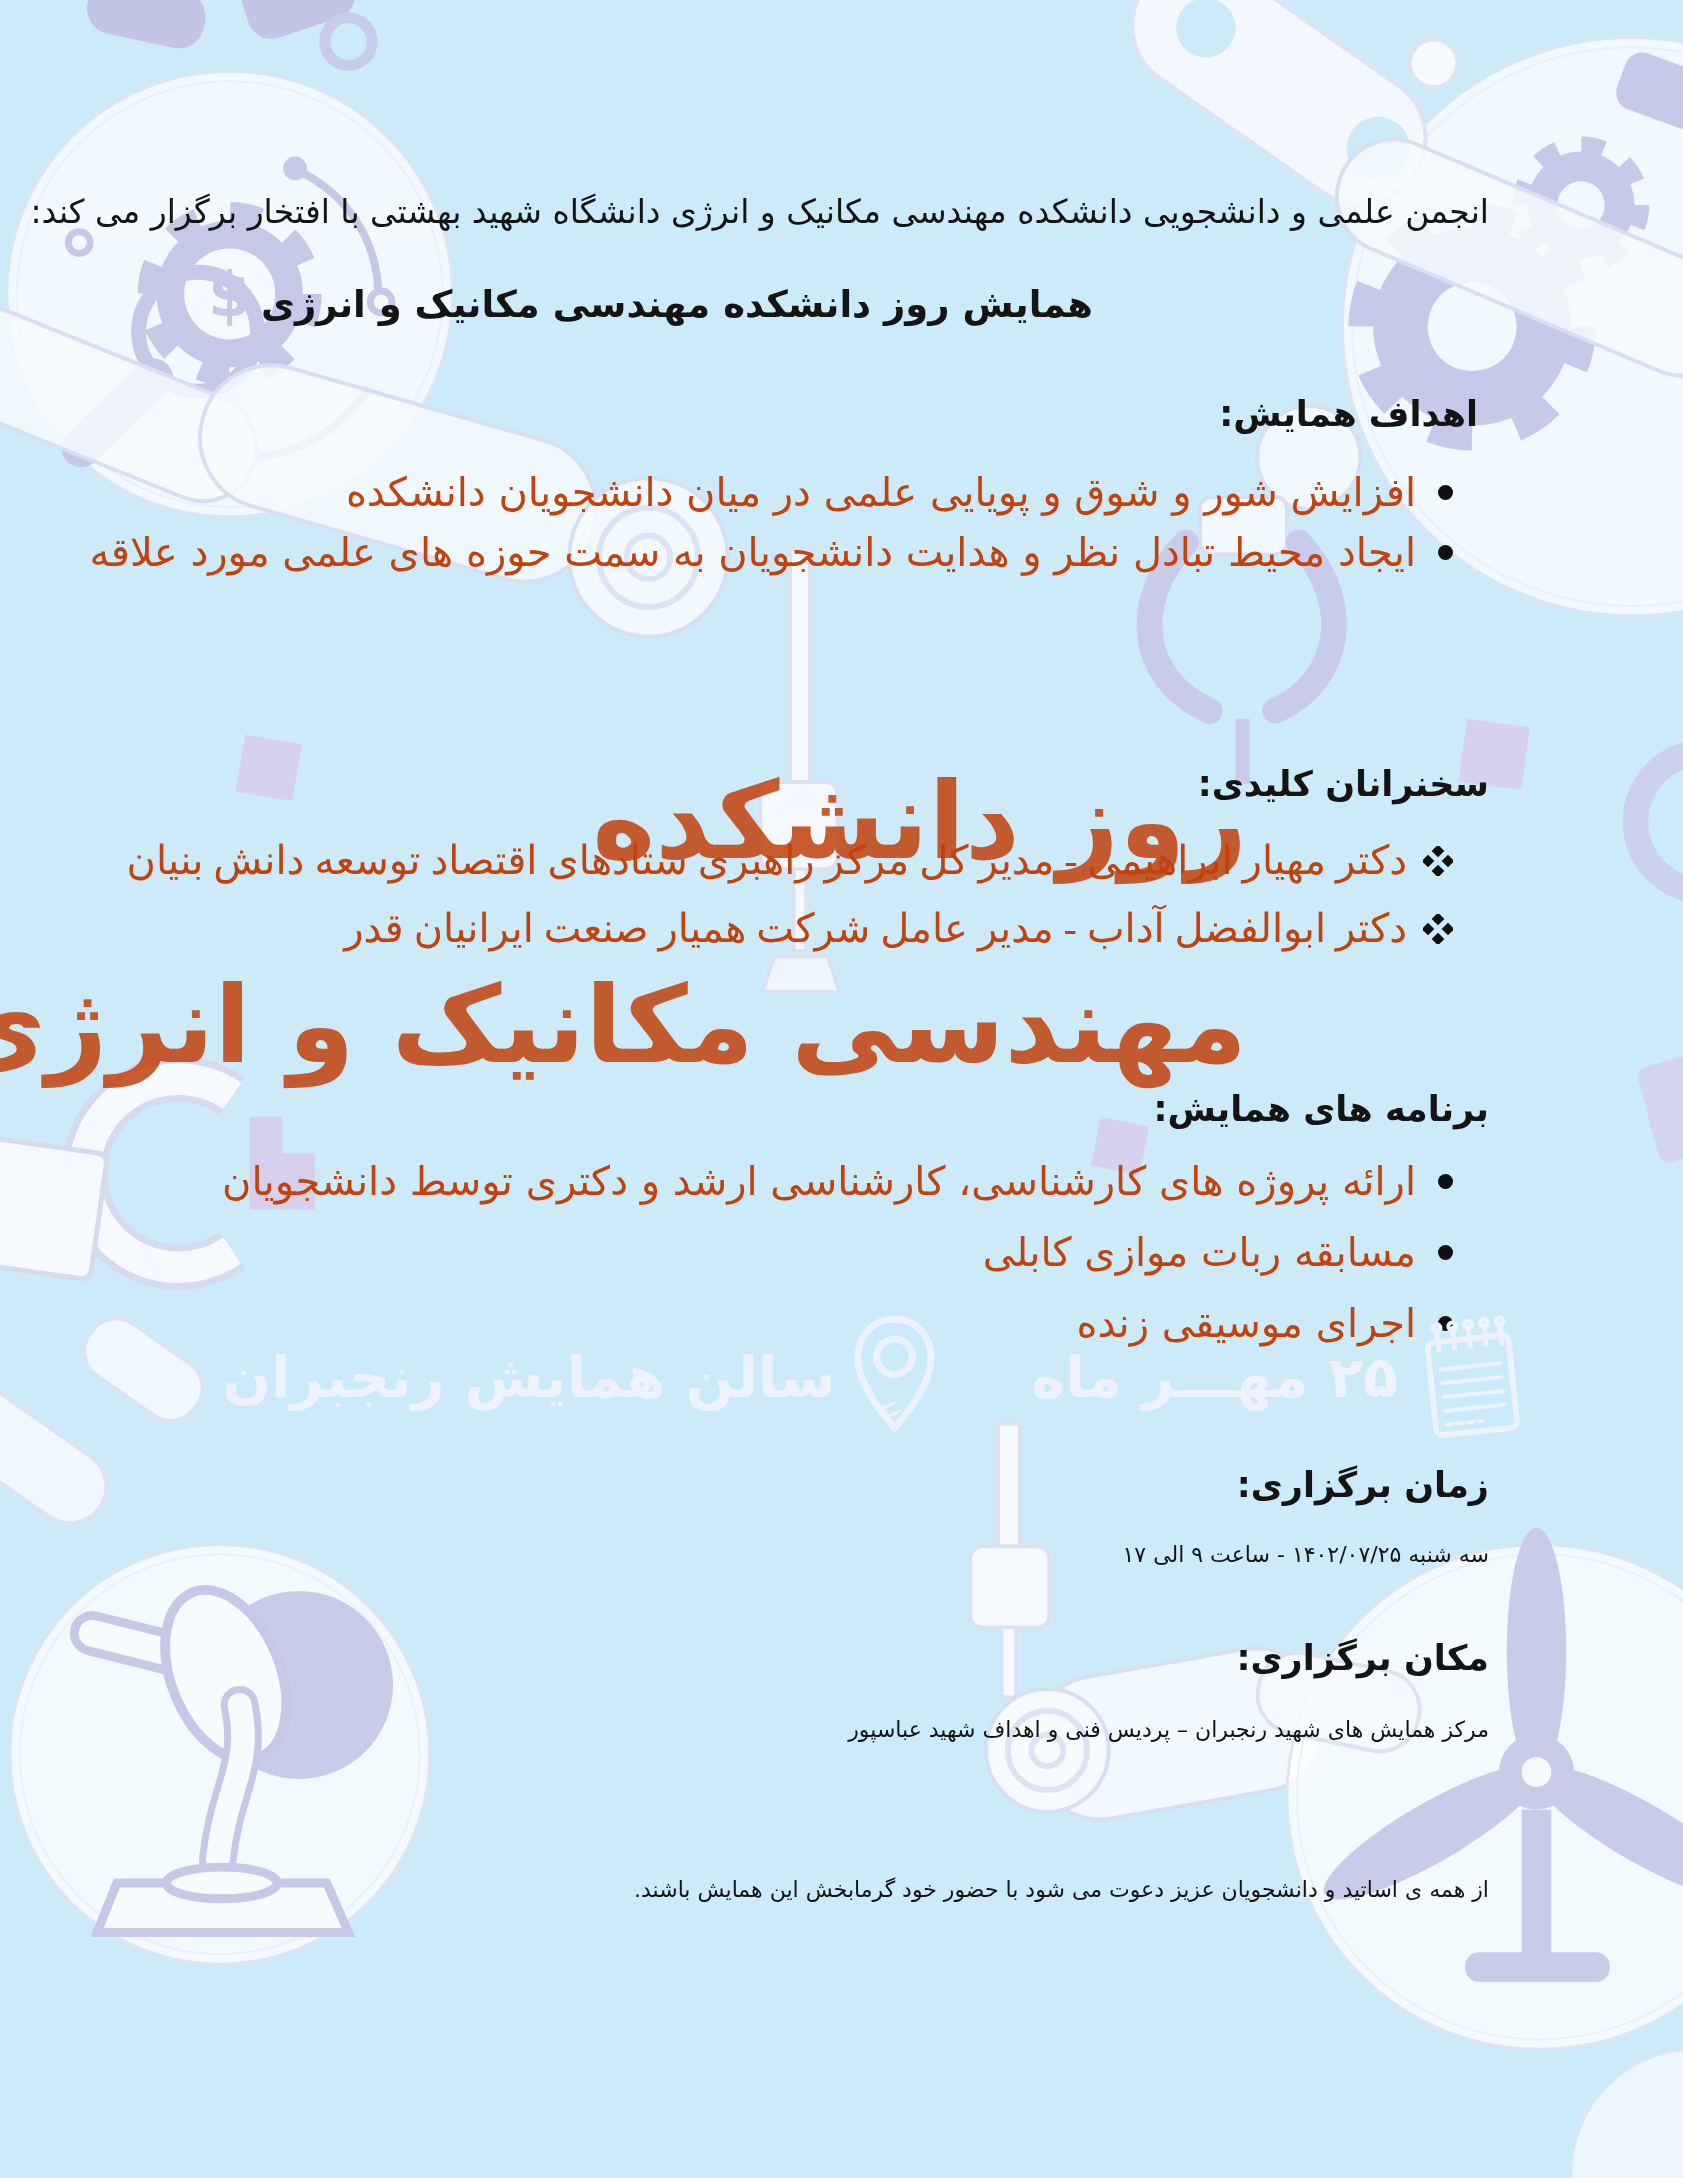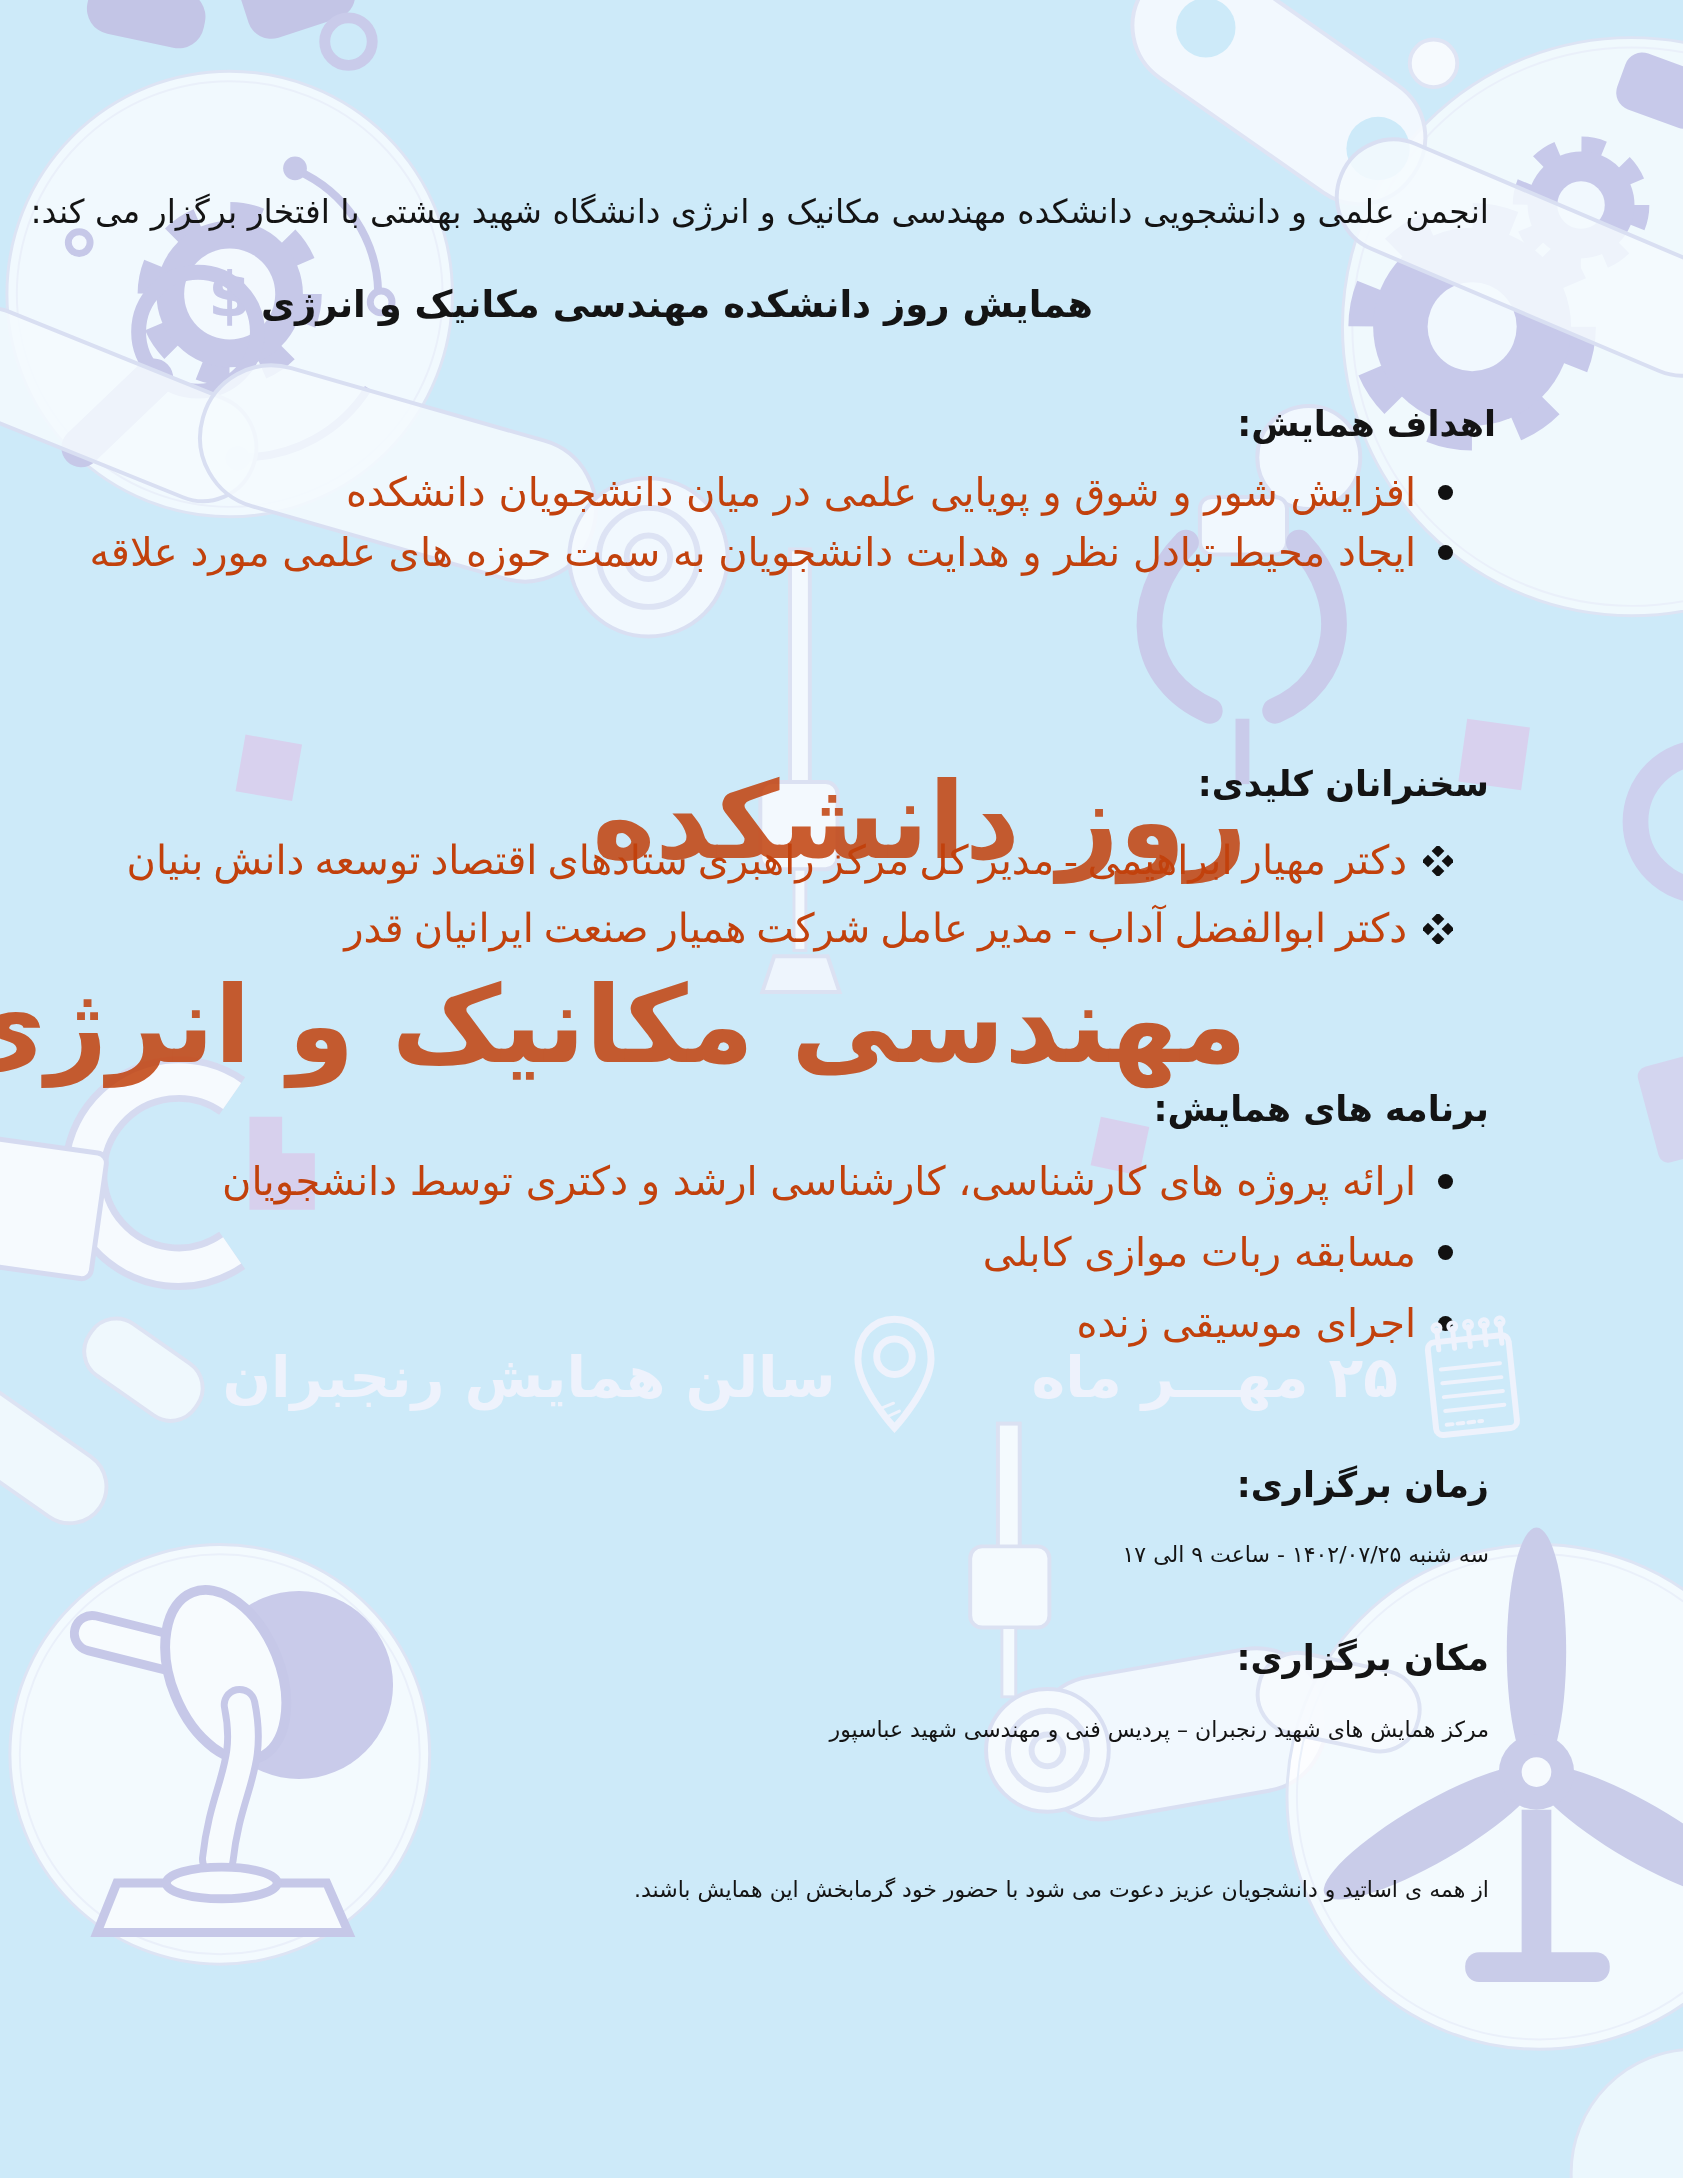--- a/index.html
+++ b/index.html
@@ -6,21 +6,21 @@
   body{background:#9db6c4;font-family:"DejaVu Sans",sans-serif;}
   #page{position:relative;width:1683px;height:2178px;background:#cdeaf9;overflow:hidden;margin:0 auto;}
   #decor{position:absolute;inset:0;z-index:0;}
   .wm{position:absolute;z-index:1;font-weight:bold;color:#c2410c;opacity:.85;white-space:nowrap;letter-spacing:1px;margin-top:24px;}
   .wm1{top:735px;right:436px;font-size:107px;}
   .wm2{top:939px;right:436px;font-size:107px;}
   .txt{position:absolute;z-index:2;direction:rtl;text-align:right;white-space:nowrap;color:#141414;}
   .intro{top:192px;right:194px;font-size:33px;}
   .title{top:283px;right:590px;font-size:37px;font-weight:bold;}
   .hd{font-size:35px;font-weight:bold;}
-  .hd-goals{top:394px;right:187px;margin-top:10px;}
+  .hd-goals{top:394px;right:205px;}
   .hd-speakers{top:764px;right:194px;}
   .hd-programs{top:1089px;right:194px;}
   .hd-time{top:1465px;right:194px;}
   .hd-place{top:1638px;right:194px;}
   .plain{font-size:22px;}
   .time-line{top:1542px;right:194px;}
   .place-line{top:1717px;right:194px;}
   .closing{top:1877px;right:194px;}
   ul.blist{position:absolute;z-index:2;list-style:none;margin:0;padding:0;direction:rtl;}
   ul.goals{top:469px;right:230px;}
@@ -258,18 +258,18 @@
         <path d="M30 96 l12 -5 M35 105 l13 -6" stroke-width="3"></path>
       </g>
     </svg>
     <span class="venue">سالن همایش رنجبران</span>
   </div>
 
   <div class="txt hd hd-time">زمان برگزاری:</div>
   <div class="txt plain time-line">سه شنبه ۱۴۰۲/۰۷/۲۵ - ساعت ۹ الی ۱۷</div>
 
   <div class="txt hd hd-place">مکان برگزاری:</div>
-  <div class="txt plain place-line">مرکز همایش های شهید رنجبران – پردیس فنی و مهندسی شهید عباسپور</div>
+  <div class="txt plain place-line">مرکز همایش های شهید رنجبران – پردیس فنی و اهداف شهید عباسپور</div>
 
   <div class="txt plain closing">از همه ی اساتید و دانشجویان عزیز دعوت می شود با حضور خود گرمابخش این همایش باشند.</div>
 
 </div>
 
 
 </body></html>

